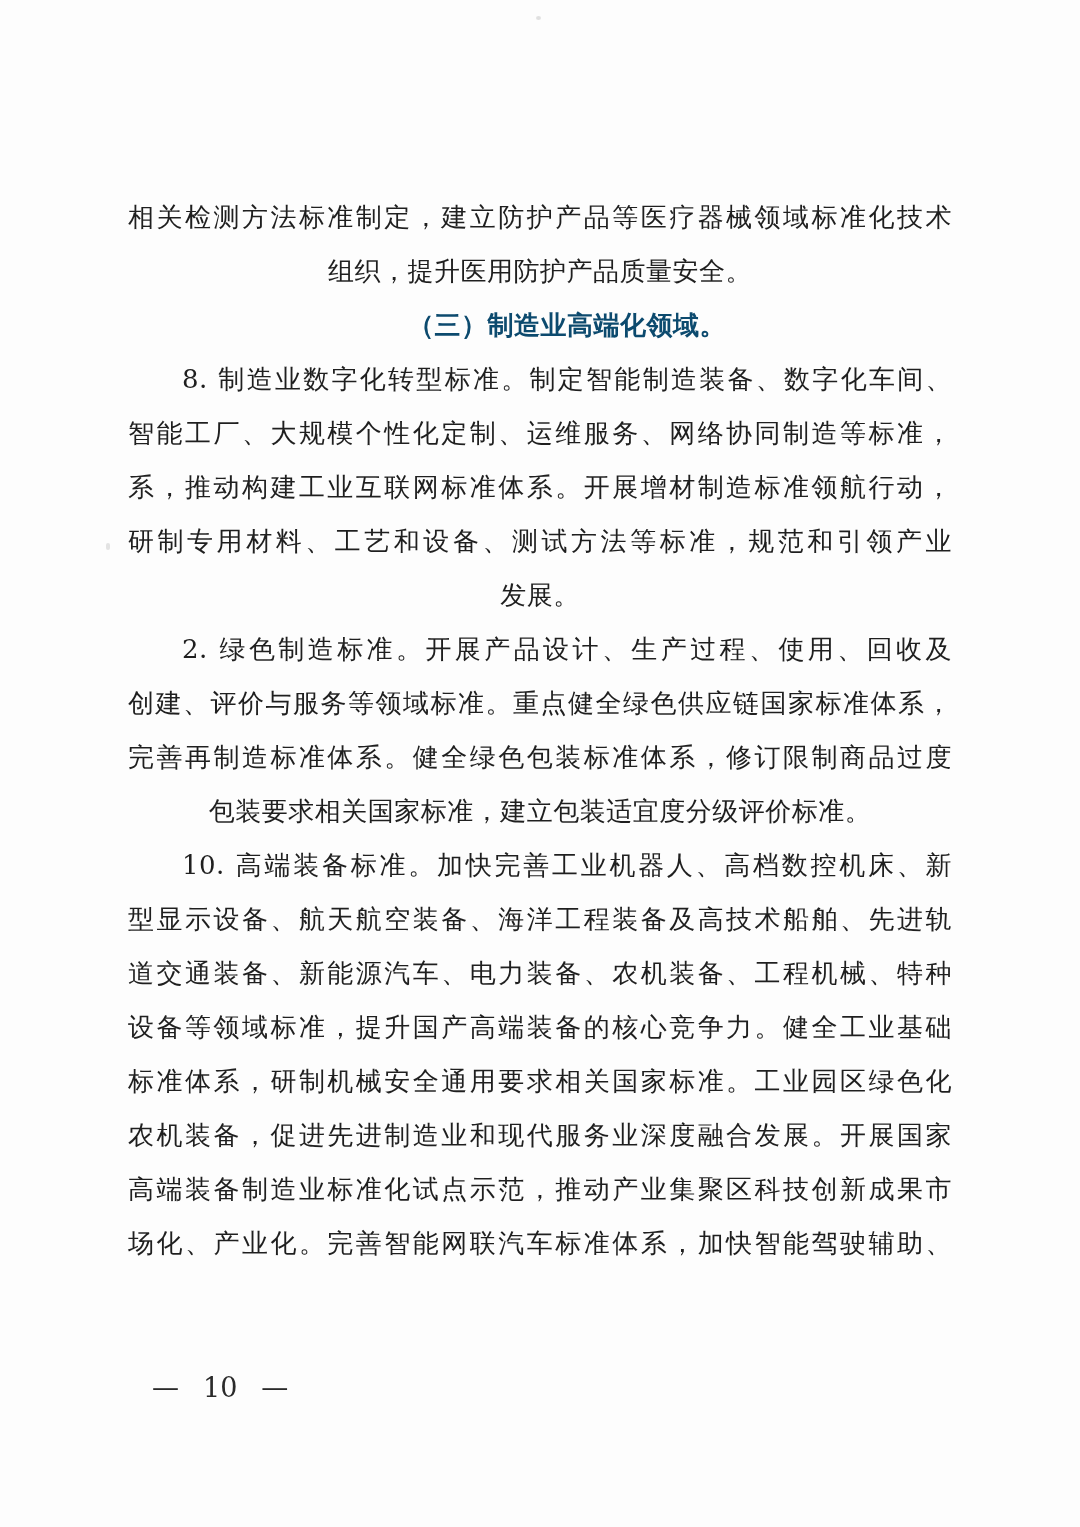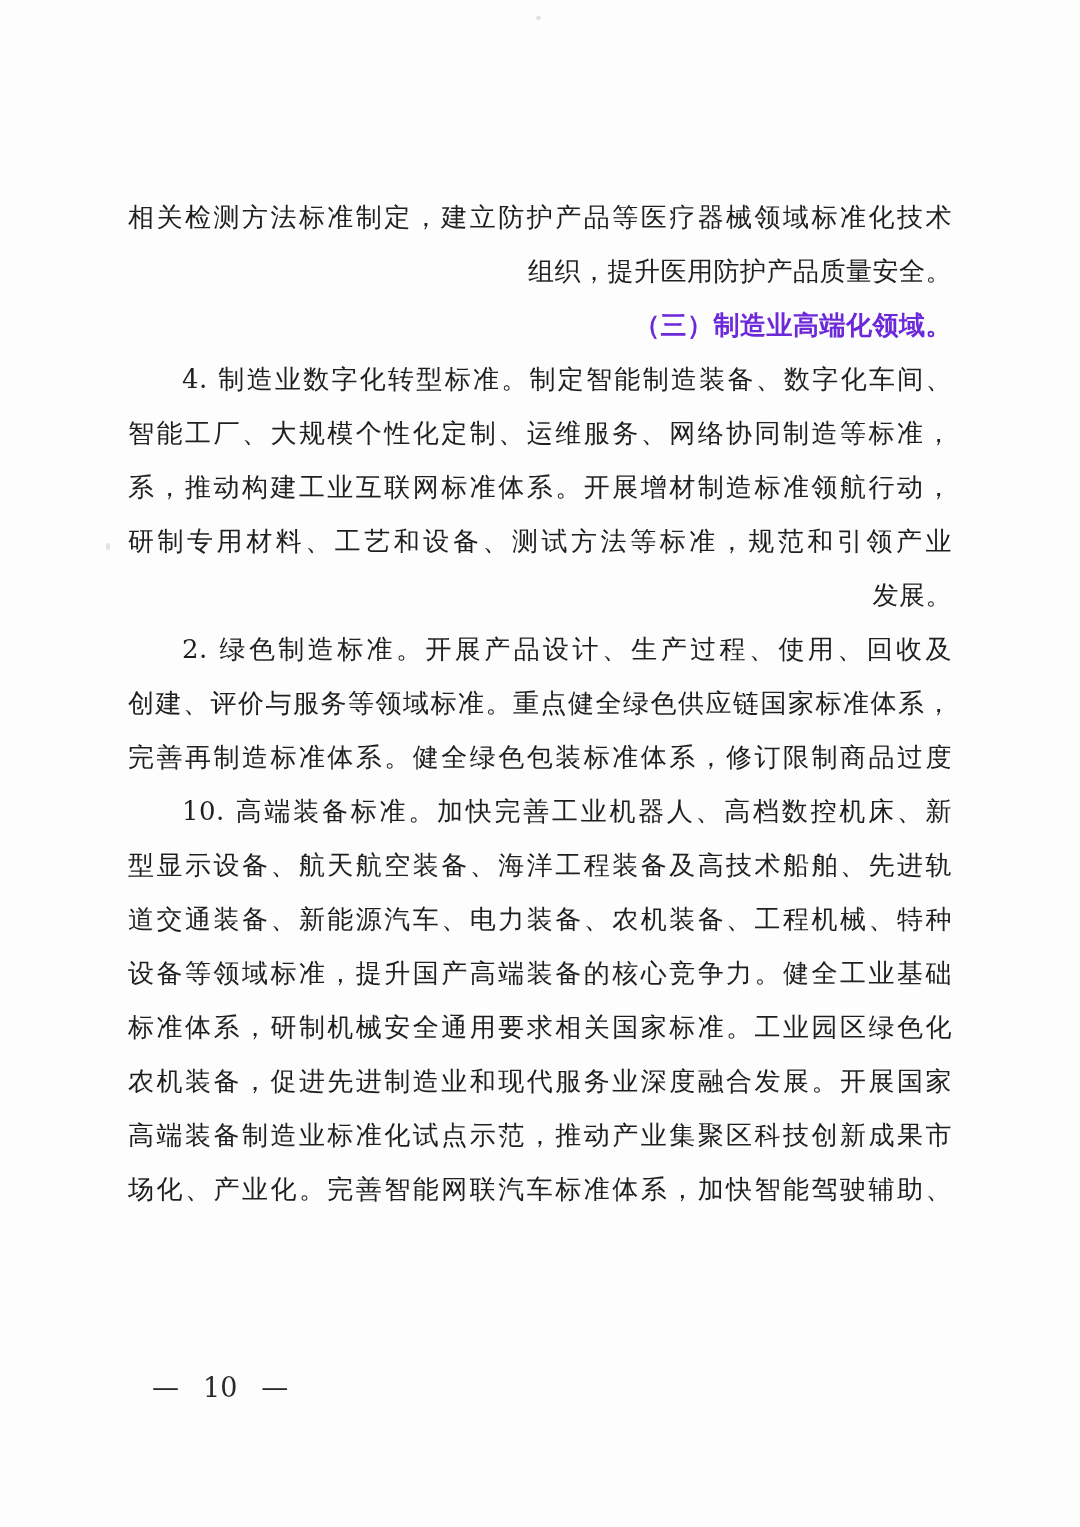--- a/index.html
+++ b/index.html
@@ -20,33 +20,33 @@
     left: 128px;
     top: 190px;
     width: 824px;
   }
   .line {
     font-size: 26px;
     line-height: 54px;
     height: 54px;
     color: #1f1f1f;
     letter-spacing: 0.5px;
-    text-align: right;
+    text-align: center;
   }
   .line.justify {
     text-align: justify;
     text-align-last: justify;
     text-justify: inter-character;
   }
   .line.indent {
     text-indent: 54px;
   }
   .line.heading {
     font-weight: 600;
-    color: #6d28d9;
+    color: #0c4a6e;
   }
   .footer {
     position: absolute;
     left: 152px;
     top: 1372px;
     display: flex;
     align-items: center;
     gap: 24px;
     font-size: 27px;
     line-height: 32px;
@@ -66,28 +66,29 @@
 
 <div class="page">
 
   <div class="artifact-dot top"></div>
   <div class="artifact-dot left"></div>
 
   <div class="text-block">
     <div class="line justify">相关检测方法标准制定，建立防护产品等医疗器械领域标准化技术</div>
     <div class="line">组织，提升医用防护产品质量安全。</div>
     <div class="line indent heading">（三）制造业高端化领域。</div>
-    <div class="line justify indent">4. 制造业数字化转型标准。制定智能制造装备、数字化车间、</div>
+    <div class="line justify indent">8. 制造业数字化转型标准。制定智能制造装备、数字化车间、</div>
     <div class="line justify">智能工厂、大规模个性化定制、运维服务、网络协同制造等标准，</div>
     <div class="line justify">系，推动构建工业互联网标准体系。开展增材制造标准领航行动，</div>
     <div class="line justify">研制专用材料、工艺和设备、测试方法等标准，规范和引领产业</div>
     <div class="line">发展。</div>
     <div class="line justify indent">2. 绿色制造标准。开展产品设计、生产过程、使用、回收及</div>
     <div class="line justify">创建、评价与服务等领域标准。重点健全绿色供应链国家标准体系，</div>
     <div class="line justify">完善再制造标准体系。健全绿色包装标准体系，修订限制商品过度</div>
+    <div class="line">包装要求相关国家标准，建立包装适宜度分级评价标准。</div>
     <div class="line justify indent">10. 高端装备标准。加快完善工业机器人、高档数控机床、新</div>
     <div class="line justify">型显示设备、航天航空装备、海洋工程装备及高技术船舶、先进轨</div>
     <div class="line justify">道交通装备、新能源汽车、电力装备、农机装备、工程机械、特种</div>
     <div class="line justify">设备等领域标准，提升国产高端装备的核心竞争力。健全工业基础</div>
     <div class="line justify">标准体系，研制机械安全通用要求相关国家标准。工业园区绿色化</div>
     <div class="line justify">农机装备，促进先进制造业和现代服务业深度融合发展。开展国家</div>
     <div class="line justify">高端装备制造业标准化试点示范，推动产业集聚区科技创新成果市</div>
     <div class="line justify">场化、产业化。完善智能网联汽车标准体系，加快智能驾驶辅助、</div>
   </div>
 

